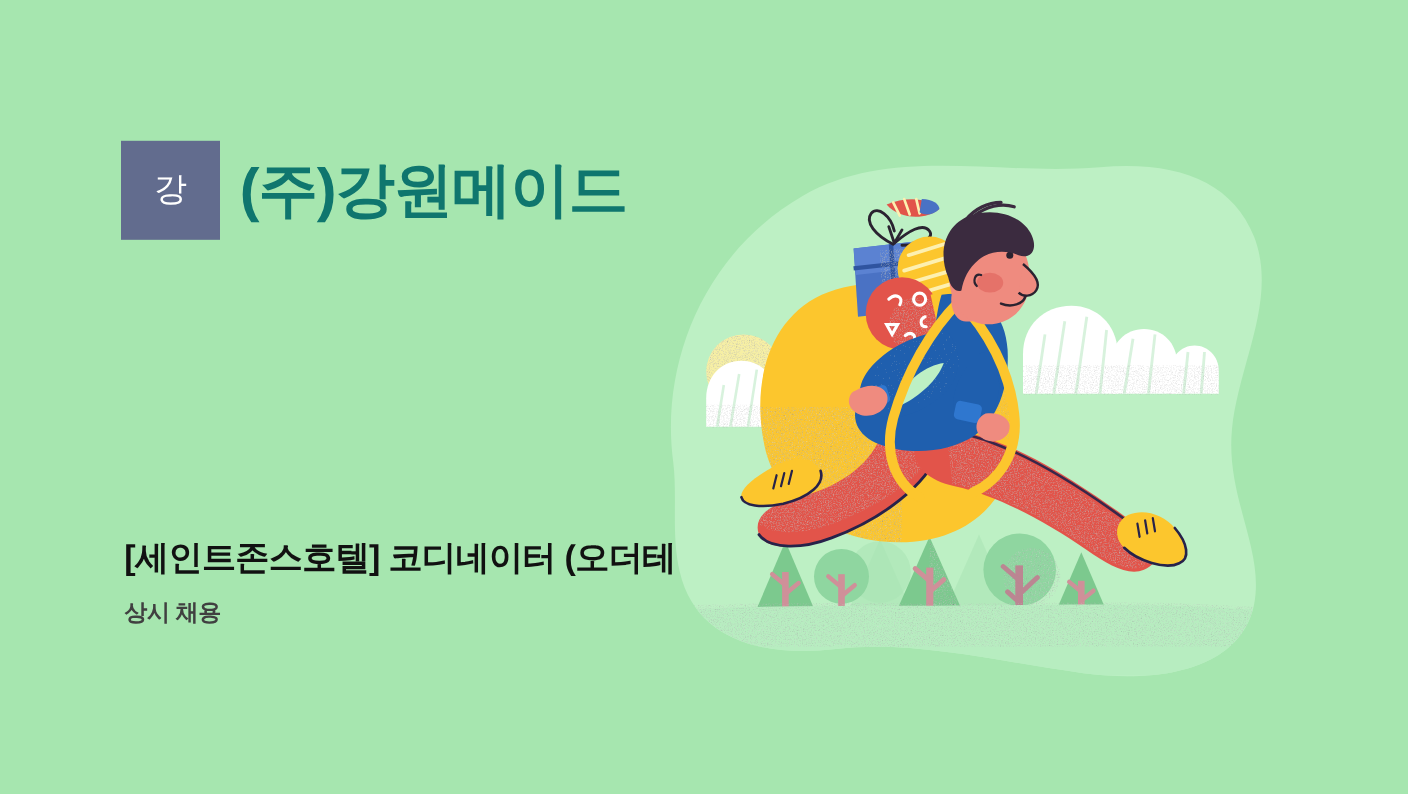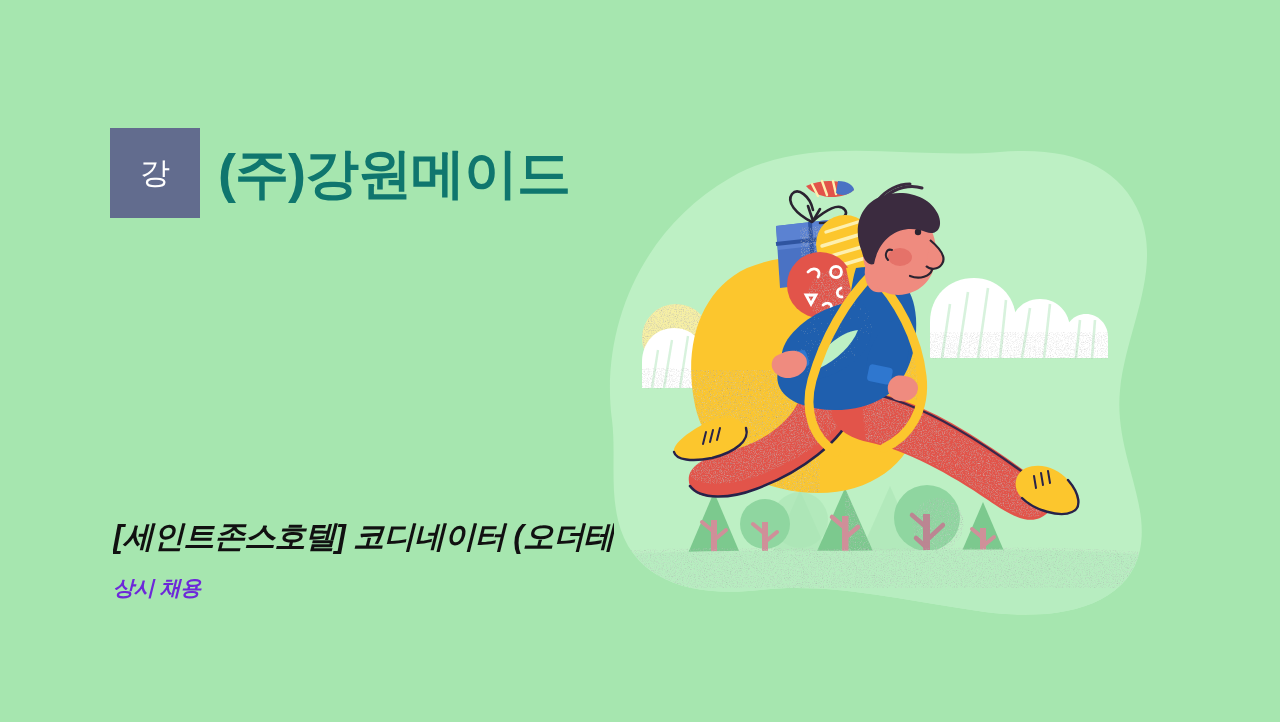--- a/index.html
+++ b/index.html
@@ -63,41 +63,40 @@
     font-weight: bold;
     color: #0f766e;
     letter-spacing: -1px;
     white-space: nowrap;
     line-height: 1;
   }
 
   #job-block {
     position: absolute;
     left: 113px;
-    top: 518px;
+    top: 488px;
     z-index: 3;
     max-width: 580px;
-    font-style: italic;
   }
 
   #job-title {
     font-size: 31px;
     font-weight: bold;
     color: #111111;
     letter-spacing: -0.6px;
     white-space: nowrap;
     overflow: hidden;
     line-height: 1.25;
   }
 
   #job-status {
     margin-top: 18px;
     font-size: 21px;
     font-weight: bold;
-    color: #6d28d9;
+    color: #404040;
     letter-spacing: -0.4px;
     line-height: 1.2;
   }
 </style>
 </head>
 <body>
 
 <div id="page">
 
   <svg id="illustration" viewBox="0 0 1280 722">

